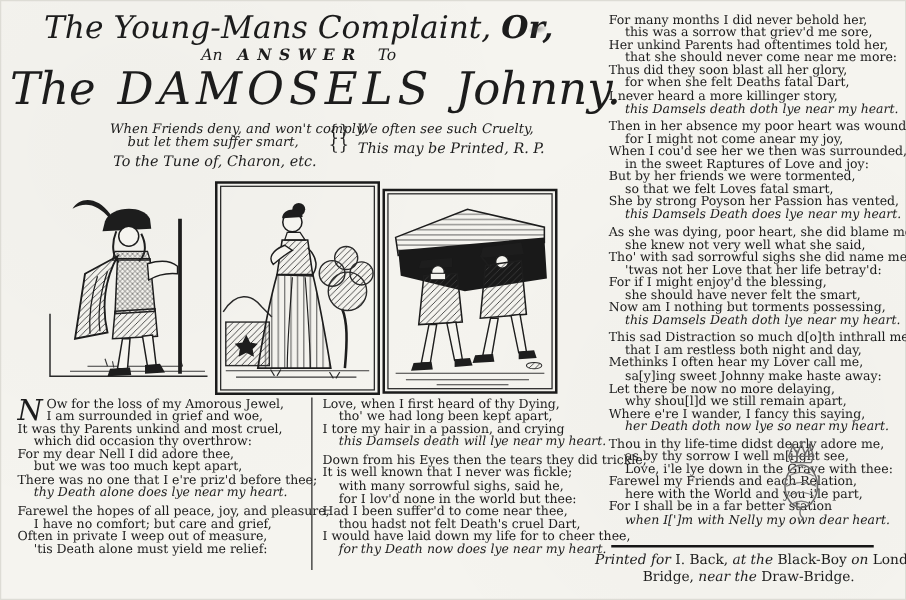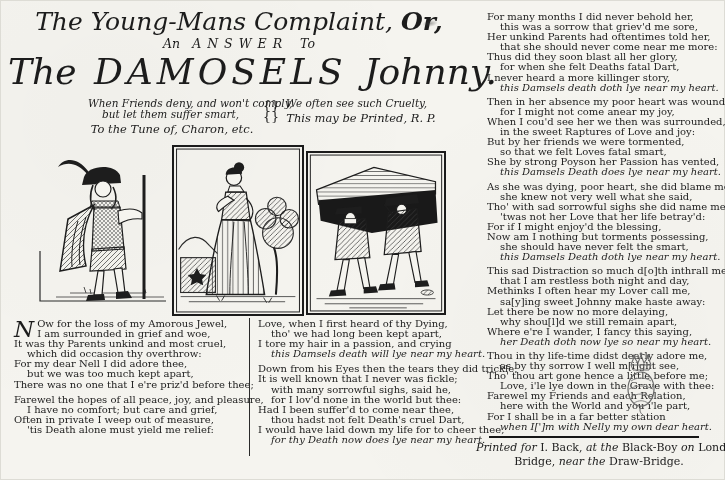--- a/index.html
+++ b/index.html
@@ -10,21 +10,21 @@
           radial-gradient(circle at 15% 25%, rgba(0,0,0,0.02), transparent 45%),
           radial-gradient(circle at 80% 70%, rgba(0,0,0,0.02), transparent 40%),
           #f5f4ef;
         box-shadow:inset 0 0 0 1px #dddcd5;}
 
   
   .title-block{position:absolute;left:8px;top:8px;width:462px;text-align:center;}
   .t1{font-style:italic;font-size:25px;line-height:28px;white-space:nowrap;}
   .t1 .or{font-weight:bold;}
   .t2{font-style:italic;font-size:12.5px;line-height:14px;margin-top:1px;}
-  .t2 .sp{letter-spacing:6px;margin:15px 8px;}
+  .t2 .sp{letter-spacing:6px;margin:15px 8px;font-weight:bold;}
   .t3{font-style:italic;font-size:36px;line-height:40px;white-space:nowrap;margin-top:1px;}
   .t3 .dam{letter-spacing:4px;margin:0 6px;text-align:center;}
   .smudge{position:absolute;left:422px;top:20px;width:16px;height:7px;border-radius:50%;
           background:radial-gradient(ellipse,rgba(60,60,60,.45),rgba(60,60,60,0) 70%);
           transform:rotate(-8deg);}
 
   
   .epigraph{position:absolute;left:88px;top:98px;width:368px;display:flex;align-items:flex-start;}
   .epi-col{font-style:italic;font-size:10.5px;line-height:11px;}
   .epi-col.left{width:168px;}
@@ -216,20 +216,21 @@
       <span class="dropcap">N</span>
       <span class="vline">Ow for the loss of my Amorous Jewel,</span>
       <div>
 
       <span class="vline indent">I am surrounded in grief and woe,</span>
           <span class="vline">It was thy Parents unkind and most cruel,</span>
           <span class="vline indent">which did occasion thy overthrow:</span>
           <span class="vline">For my dear Nell I did adore thee,</span>
           <span class="vline indent">but we was too much kept apart,</span>
           <span class="vline">There was no one that I e're priz'd before thee;</span>
+          <span class="vline indent ital">thy Death alone does lye near my heart.</span>
         </div>
     </div>
     <div class="stanza">
 
     <span class="vline">Farewel the hopes of all peace, joy, and pleasure,</span>
         <span class="vline indent">I have no comfort; but care and grief,</span>
         <span class="vline">Often in private I weep out of measure,</span>
         <span class="vline indent">'tis Death alone must yield me relief:</span>
       </div>
   </div>
@@ -280,40 +281,39 @@
         <span class="vline">She by strong Poyson her Passion has vented,</span>
         <span class="vline indent ital">this Damsels Death does lye near my heart.</span>
       </div>
     <div class="stanza">
 
     <span class="vline">As she was dying, poor heart, she did blame me,</span>
         <span class="vline indent">she knew not very well what she said,</span>
         <span class="vline">Tho' with sad sorrowful sighs she did name me,</span>
         <span class="vline indent">'twas not her Love that her life betray'd:</span>
         <span class="vline">For if I might enjoy'd the blessing,</span>
+        <span class="vline indent">she should have never felt the smart,</span>
         <span class="vline">Now am I nothing but torments possessing,</span>
-        <span class="vline indent">she should have never felt the smart,</span>
         <span class="vline indent ital">this Damsels Death doth lye near my heart.</span>
       </div>
     <div class="stanza">
 
     <span class="vline">This sad Distraction so much d[o]th inthrall me,</span>
         <span class="vline indent">that I am restless both night and day,</span>
         <span class="vline">Methinks I often hear my Lover call me,</span>
         <span class="vline indent">sa[y]ing sweet Johnny make haste away:</span>
         <span class="vline">Let there be now no more delaying,</span>
         <span class="vline indent">why shou[l]d we still remain apart,</span>
         <span class="vline">Where e're I wander, I fancy this saying,</span>
         <span class="vline indent ital">her Death doth now lye so near my heart.</span>
       </div>
     <div class="stanza">
 
     <span class="vline">Thou in thy life-time didst dearly adore me,</span>
         <span class="vline indent">as by thy sorrow I well m[i]ght see,</span>
-        <span class="vline">Tho' thou art gone hence a little before me;</span>
         <span class="vline indent">Love, i'le lye down in the Grave with thee:</span>
         <span class="vline">Farewel my Friends and each Relation,</span>
         <span class="vline indent">here with the World and you i'le part,</span>
         <span class="vline">For I shall be in a far better station</span>
         <span class="vline indent ital">when I[']m with Nelly my own dear heart.</span>
       </div>
   </div>
 
   <div class="ornament">
     <svg viewBox="0 0 44 66" xmlns="http://www.w3.org/2000/svg">

